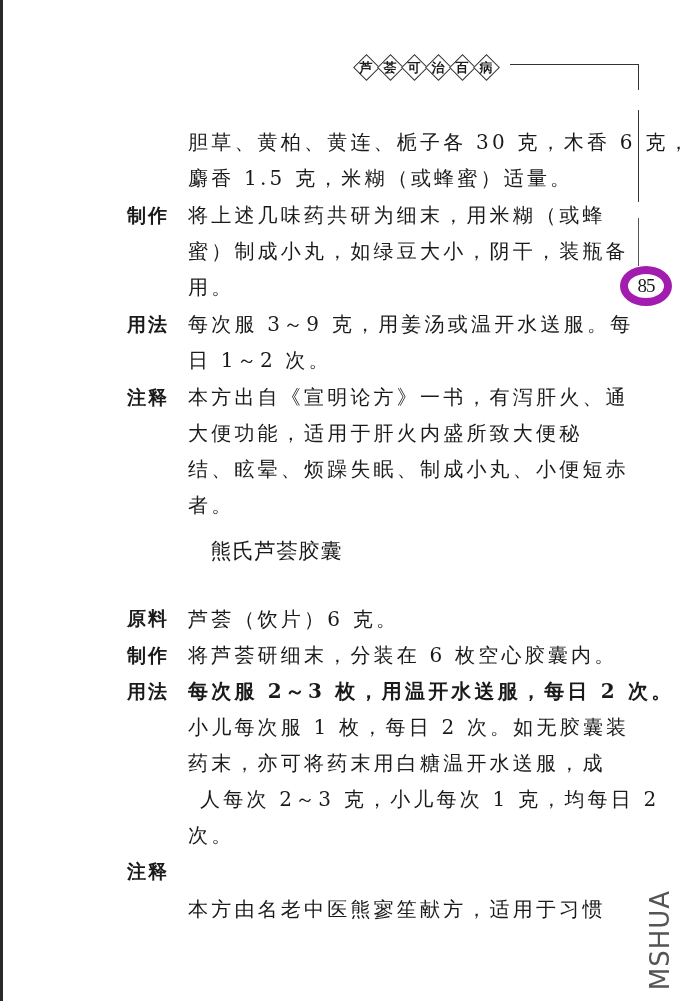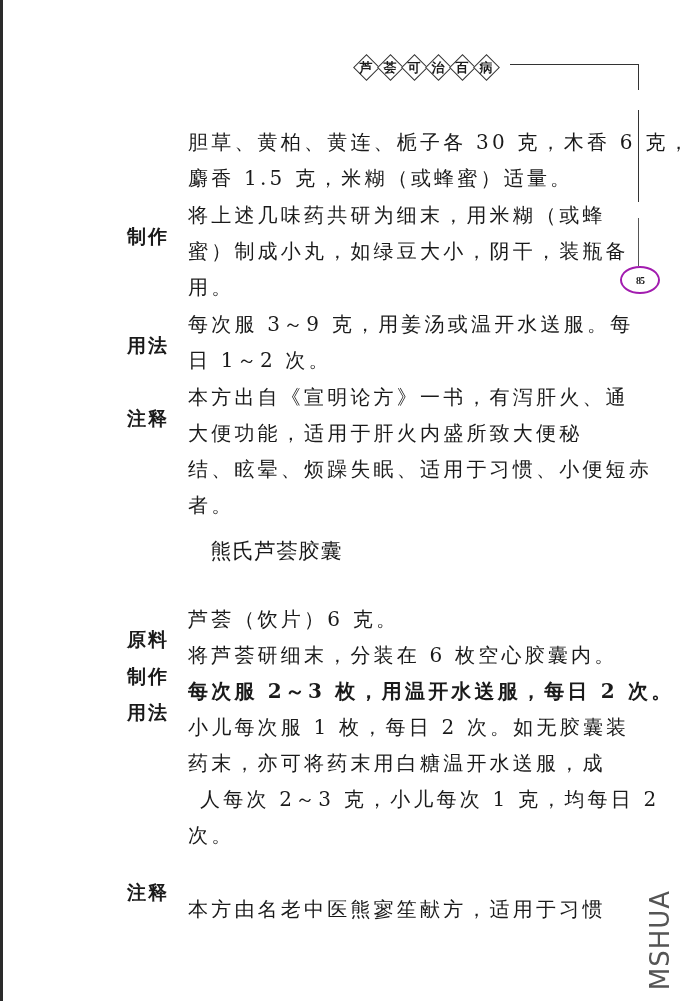--- a/index.html
+++ b/index.html
@@ -16,28 +16,28 @@
   .diamond::before {
     content:""; position:absolute; width:17px; height:17px; border:1px solid #333;
     transform:rotate(45deg); background:#fff;
   }
   .diamond span { position:relative; font-size:13px; font-weight:bold; line-height:1; }
   .rule-h { position:absolute; left:510px; top:64px; width:129px; height:1px; background:#333; }
   .rule-v1 { position:absolute; left:638px; top:64px; width:1px; height:26px; background:#333; }
   .rule-v2 { position:absolute; left:638px; top:110px; width:1px; height:92px; background:#333; }
   .rule-v3 { position:absolute; left:638px; top:218px; width:1px; height:48px; background:#555; }
   .page-num {
-    position:absolute; left:620px; top:266px; width:36px; height:24px; border:2px solid #a21caf;
+    position:absolute; left:620px; top:266px; width:36px; height:24px; border:8px solid #a21caf;
     border-radius:50%; display:flex; align-items:center; justify-content:center;
-    font-family:"Liberation Serif", serif; font-weight:bold; font-size:10px; letter-spacing:-1px;
+    font-family:"Liberation Serif", serif; font-weight:normal; font-size:19px; letter-spacing:-1px;
   }
   .line {
     position:absolute; font-size:20px; line-height:24px; white-space:nowrap; letter-spacing:3.2px;
   }
-  .label { position:absolute; left:127px; font-size:19px; font-weight:bold; letter-spacing:2px; line-height:24px;margin-top:21px; }
+  .label { position:absolute; left:127px; font-size:19px; font-weight:bold; letter-spacing:2px; line-height:24px; }
   .section-title {
     position:absolute; left:0; width:553px; top:537px; text-align:center;
     font-family:"DejaVu Sans", "Liberation Sans", sans-serif; font-size:21px; letter-spacing:1px;
   }
   .watermark {
     position:absolute; left:640px; top:880px; width:40px; height:120px;
     display:flex; align-items:center; justify-content:center;
   }
   .watermark span {
     transform:rotate(-90deg); font-family:"DejaVu Sans", "Liberation Sans", sans-serif;
@@ -83,21 +83,21 @@
 <div class="line" style="left:188px; top:239px;">蜜）制成小丸，如绿豆大小，阴干，装瓶备</div>
 <div class="line" style="left:188px; top:275px;">用。</div>
 
 <div class="label" style="top:312px;">用法</div>
 <div class="line" style="left:188px; top:312px;">每次服 3～9 克，用姜汤或温开水送服。每</div>
 <div class="line" style="left:188px; top:348px;">日 1～2 次。</div>
 
 <div class="label" style="top:385px;">注释</div>
 <div class="line" style="left:188px; top:385px;">本方出自《宣明论方》一书，有泻肝火、通</div>
 <div class="line" style="left:188px; top:421px;">大便功能，适用于肝火内盛所致大便秘</div>
-<div class="line" style="left:188px; top:457px;">结、眩晕、烦躁失眠、适用于习惯、小便短赤</div>
+<div class="line" style="left:188px; top:457px;">结、眩晕、烦躁失眠、制成小丸、小便短赤</div>
 <div class="line" style="left:188px; top:493px;">者。</div>
 
 <div class="section-title">熊氏芦荟胶囊</div>
 
 <div class="label" style="top:607px;font-family:Liberation Serif, serif;">原料</div>
 <div class="line" style="left:188px; top:607px;">芦荟（饮片）6 克。</div>
 
 <div class="label" style="top:643px;">制作</div>
 <div class="line" style="left:188px; top:643px;">将芦荟研细末，分装在 6 枚空心胶囊内。</div>
 

